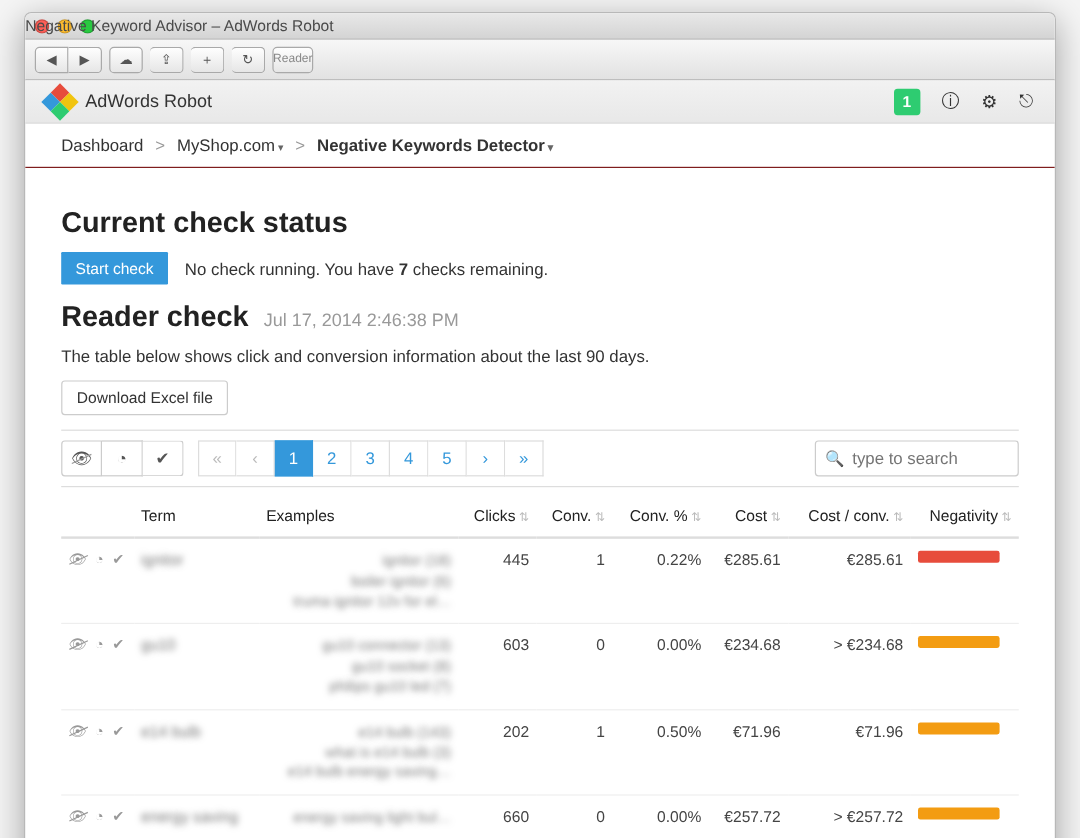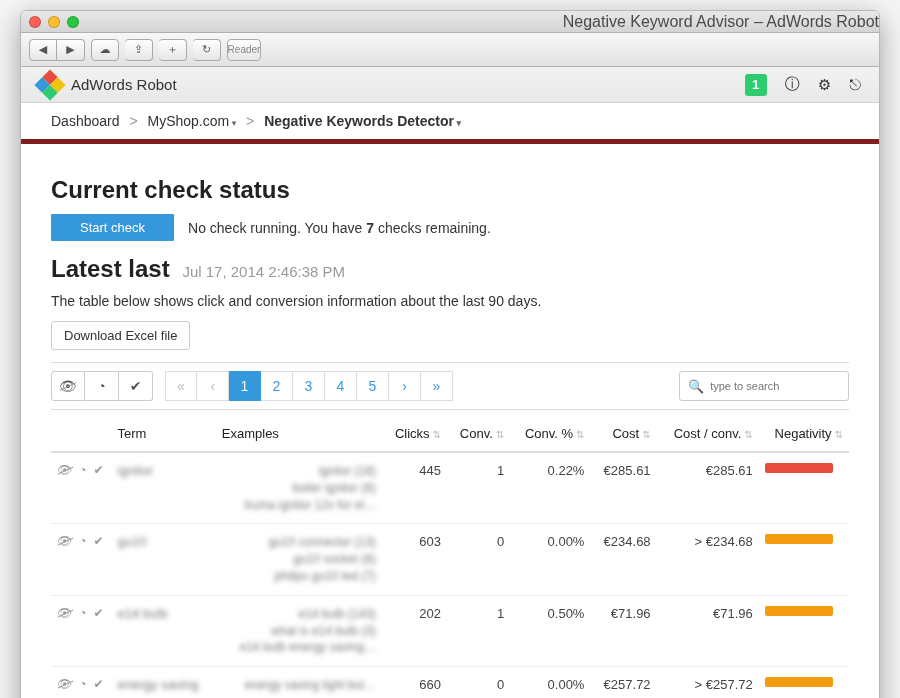--- a/index.html
+++ b/index.html
@@ -4,21 +4,21 @@
 <style>
   * { box-sizing: border-box; margin: 0; padding: 0; }
   body { font-family: "Helvetica Neue", Helvetica, Arial, sans-serif; background: #f5f5f5; font-size: 13px; color: #333; }
   
   
   .window { width: 860px; margin: 10px auto; background: #fff; border-radius: 6px; box-shadow: 0 8px 28px rgba(0,0,0,0.35); overflow: hidden; border: 1px solid #b8b8b8; }
   .titlebar { height: 22px; background: linear-gradient(#e8e8e8,#d4d4d4); border-bottom: 1px solid #b0b0b0; display: flex; align-items: center; position: relative; }
   .traffic { display: flex; gap: 7px; margin-left: 8px; }
   .traffic span { width: 12px; height: 12px; border-radius: 50%; border: 0.5px solid rgba(0,0,0,0.2); }
   .tl-red { background: #ff5f57; } .tl-yel { background: #ffbd2e; } .tl-grn { background: #28c940; }
-  .win-title { position:absolute; left:0; right:0; text-align:right; font-size:16px; color:#4a4a4a; pointer-events:none; }
+  .win-title { position:absolute; left:0; right:0; text-align:left; font-size:13px; color:#4a4a4a; pointer-events:none; }
   
   
   .browser-bar { height: 34px; background: linear-gradient(#f7f7f7,#e2e2e2); border-bottom:1px solid #b0b0b0; display:flex; align-items:center; gap:6px; padding:0 8px; font-size:12px; color:#555; }
   .btn-group { display:flex; }
   .bbtn { width:28px; height:22px; background:linear-gradient(#fefefe,#e6e6e6); border:1px solid #a9a9a9; display:flex; align-items:center; justify-content:center; font-size:11px; color:#555; }
   .bbtn:first-child{ border-top-left-radius:4px; border-bottom-left-radius:4px; }
   .bbtn:last-child{ border-top-right-radius:4px; border-bottom-right-radius:4px; }
   .bbtn + .bbtn { border-left:none; }
   .bbtn.single { border-radius:4px; }
   .addr { flex:1; height:22px; background:#fff; border:1px solid #a9a9a9; border-radius:4px; display:flex; align-items:center; padding:0 6px; gap:5px; color:#888; }
@@ -29,52 +29,52 @@
   .app-header { height:36px; background:linear-gradient(#f2f2f2,#e8e8e8); border-bottom:1px solid #d3d3d3; display:flex; align-items:center; padding:0 18px;text-align:right; }
   .logo-diamond { width:22px; height:22px; transform:rotate(45deg); position:relative; margin-right:10px; }
   .logo-diamond span{ position:absolute; width:11px; height:11px; }
   .ld1{top:0;left:0;background:#e74c3c;} .ld2{top:0;right:0;background:#f1c40f;} .ld3{bottom:0;left:0;background:#3498db;} .ld4{bottom:0;right:0;background:#2ecc71;}
   .brand { font-size:15px; color:#333; font-weight:500; }
   .header-right { margin-left:auto; display:flex; align-items:center; gap:18px; }
   .badge-green { background:#2ecc71; color:#fff; width:22px; height:22px; border-radius:3px; display:flex; align-items:center; justify-content:center; font-size:13px; font-weight:bold; }
   .hicon { font-size:15px; color:#333; cursor:pointer; }
   
   
-  .crumbs { padding:10px 30px; font-size:14px; color:#333; border-bottom:5px solid #7f1d1d; }
+  .crumbs { padding:10px 30px; font-size:14px; color:#333; border-bottom:1px solid #7f1d1d; }
   .crumbs a { color:#333; text-decoration:none; }
   .crumbs .sep { color:#999; margin:0 6px; }
   .crumbs .dd::after { content:" ▾"; font-size:9px; color:#666; }
   .crumbs .active { font-weight:bold; }
   
   .content { padding: 18px 30px 30px; }
   
   h2.section { font-size:24px; font-weight:bold; color:#222; margin: 14px 0 10px; }
   h2.section .meta { font-size:15px; font-weight:normal; color:#999; margin-left:6px; }
   
   .status-row { display:flex; align-items:center; gap:14px; margin-bottom:6px; }
-  .btn-primary { background:#3498db; color:#fff; border:none; padding:6px 29px; font-size:13px; border-radius:1px; cursor:pointer; }
+  .btn-primary { background:#3498db; color:#fff; border:none; padding:6px 12px; font-size:13px; border-radius:1px; cursor:pointer; }
   .btn-default { background:#fff; border:1px solid #ccc; padding:6px 12px; font-size:13px; border-radius:3px; cursor:pointer; color:#333; }
   .note { font-size:14px; color:#333; }
   .note b{ font-weight:bold; }
   .desc { font-size:14px; color:#333; margin-bottom:12px; }
   
   
   .tool-row { display:flex; align-items:center; gap:12px; padding:8px 0; border-top:1px solid #ddd; border-bottom:1px solid #ddd; margin:12px 0 0; }
   .icon-group { display:flex; }
   .icon-btn { width:34px; height:30px; border:1px solid #ccc; background:#fff; display:flex; align-items:center; justify-content:center; font-size:14px; color:#555; cursor:pointer; }
   .icon-btn:first-child{ border-top-left-radius:3px; border-bottom-left-radius:3px; }
   .icon-btn:last-child{ border-top-right-radius:3px; border-bottom-right-radius:3px; }
   .icon-btn + .icon-btn { border-left:none; }
   .pagination { display:flex; }
   .page { min-width:32px; height:30px; border:1px solid #ddd; background:#fff; display:flex; align-items:center; justify-content:center; color:#3498db; font-size:14px; cursor:pointer; padding:0 8px; }
   .page + .page { border-left:none; }
   .page.active { background:#3498db; color:#fff; border-color:#3498db; }
   .page.disabled { color:#bbb; cursor:default; }
   .search { margin-left:auto; display:flex; align-items:center; border:1px solid #ccc; border-radius:3px; padding:0 8px; height:30px; width:170px; color:#999; background:#fff; }
-  .search input { border:none; outline:none; font-size:11px; width:100%; margin-left:6px; }
+  .search input { border:none; outline:none; font-size:14px; width:100%; margin-left:6px; }
   
   
   table { width:100%; border-collapse:collapse; margin-top:6px; font-size:13px; }
   th { text-align:left; font-weight:normal; color:#222; padding:10px 6px; border-bottom:2px solid #ddd; white-space:nowrap; }
   th.num, td.num { text-align:right; }
   th .sort { color:#bbb; font-size:10px; margin-left:3px; }
   td { padding:10px 6px; border-bottom:1px solid #eee; vertical-align:top; color:#444; }
   .row-icons { white-space:nowrap; color:#999; font-size:12px; letter-spacing:2px; display:flex; gap:5px; }
   .row-icons span { cursor:pointer; }
   .blur { color:transparent; text-shadow:0 0 5px rgba(0,0,0,0.55); user-select:none;text-align:right; }
@@ -139,21 +139,21 @@
 
     <h2 class="section">Current check status</h2>
     <div class="status-row">
       <button class="btn-primary">Start check</button>
       <span class="note">
         <span>No check running. You have </span><b>7</b><span> checks remaining.</span>
       </span>
     </div>
 
     <h2 class="section">
-      <span>Latest last</span>
+      <span>Reader check</span>
       <span class="meta">Jul 17, 2014 2:46:38 PM</span>
     </h2>
     <p class="desc">The table below shows click and conversion information about the last 90 days.</p>
     <button class="btn-default">Download Excel file</button>
 
     
     <div class="tool-row">
       <div class="icon-group">
         <div class="icon-btn">
             <span class="eye-slash">👁</span>

